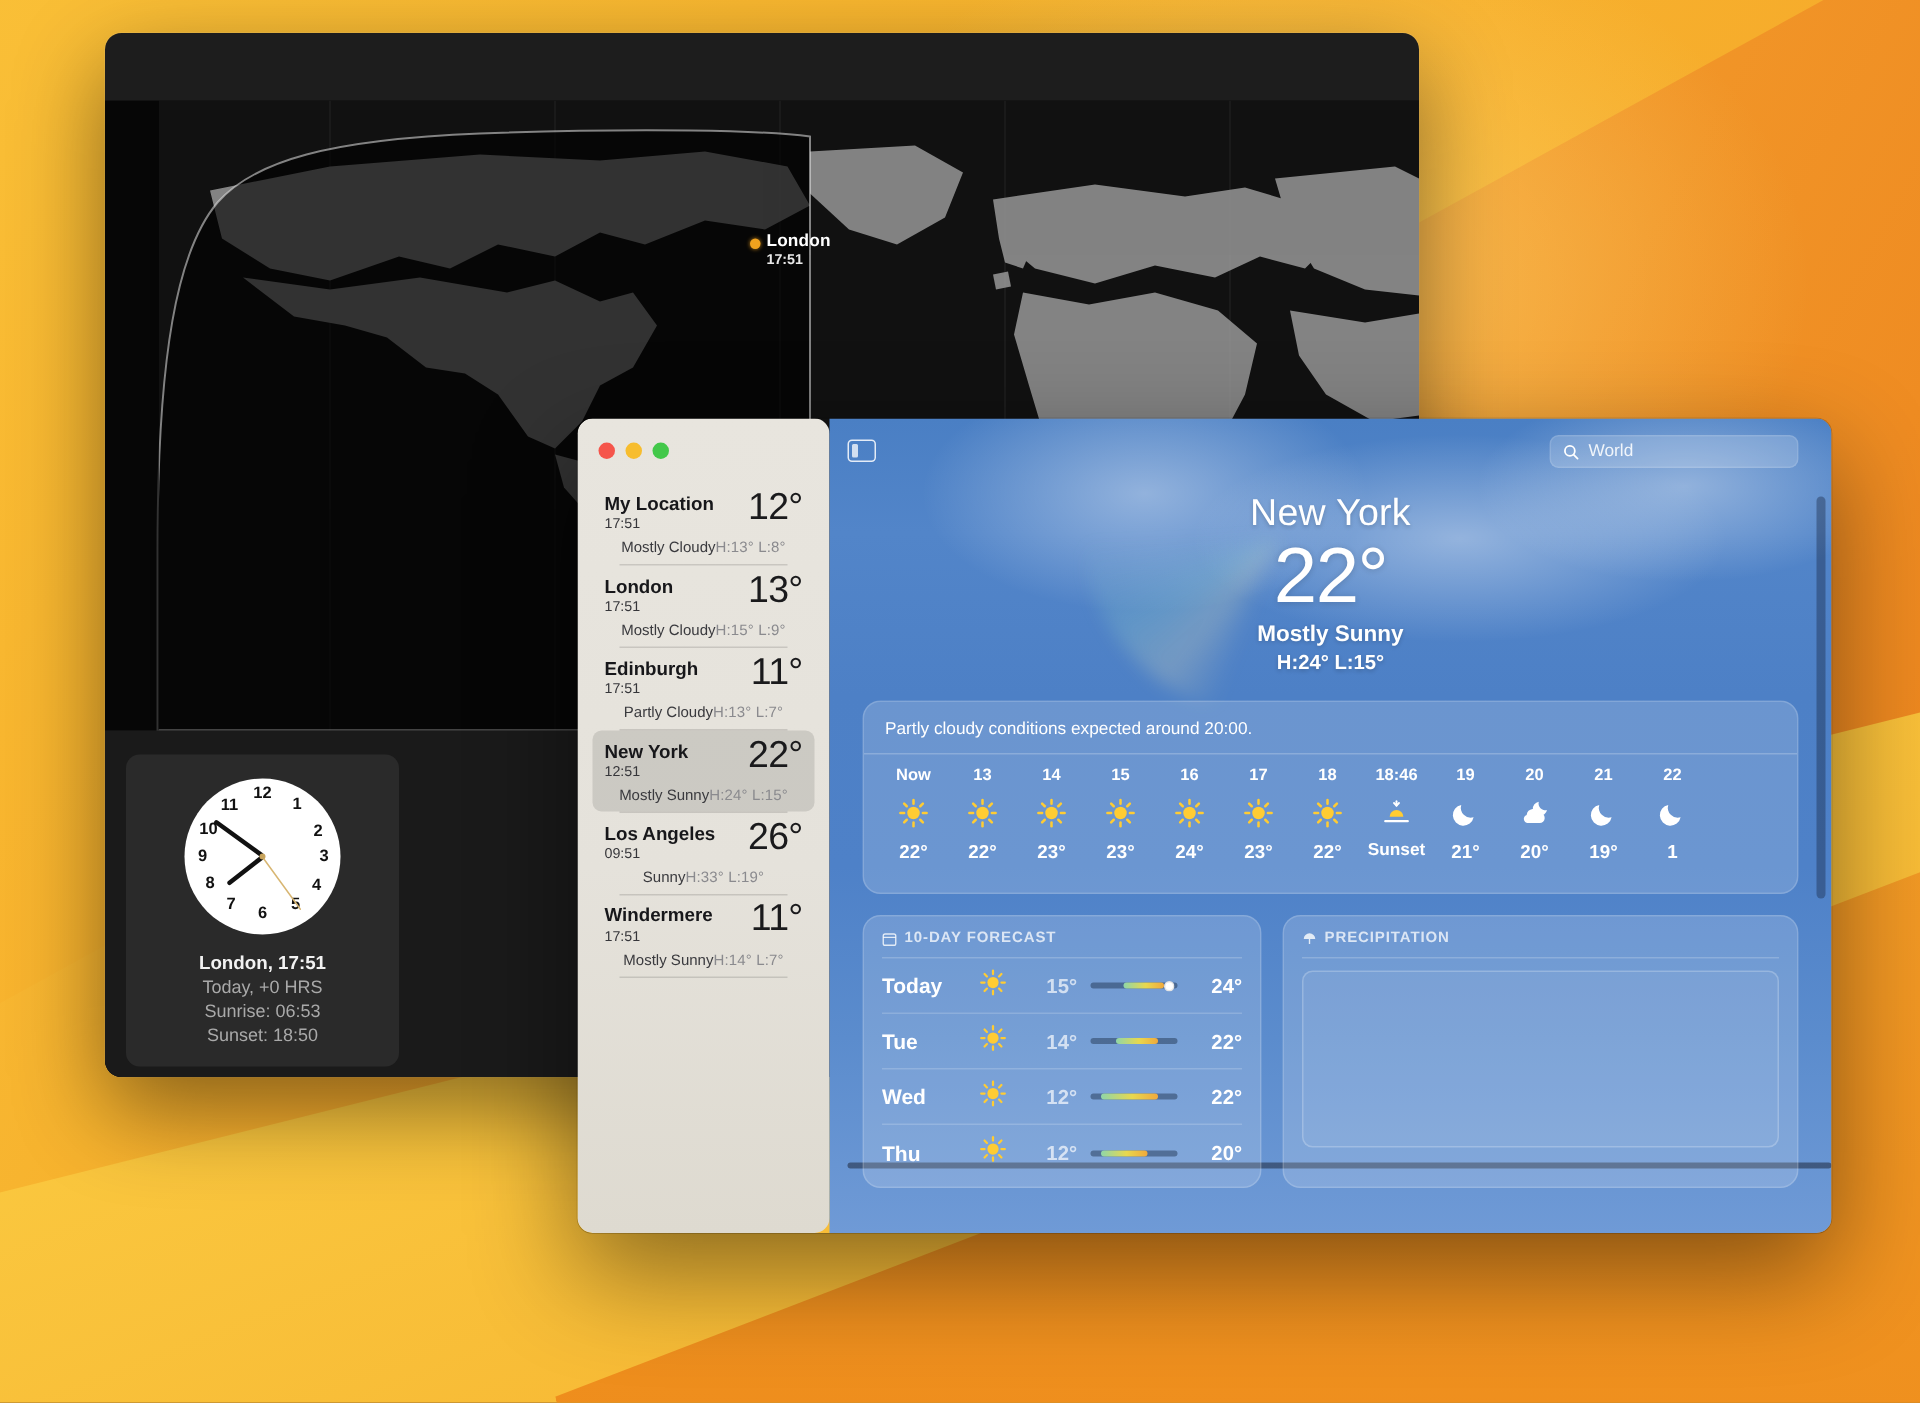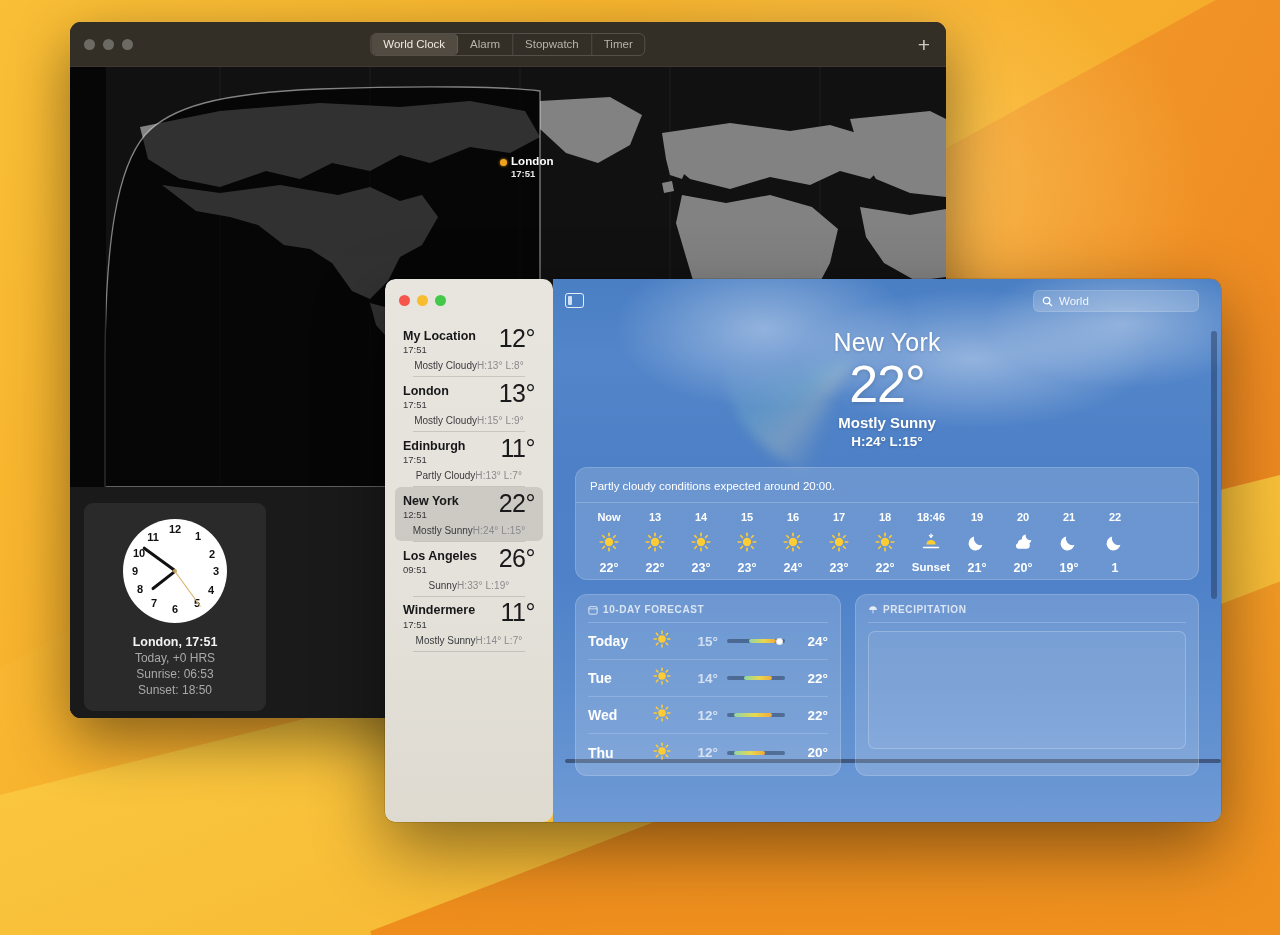--- a/index.html
+++ b/index.html
@@ -195,21 +195,21 @@
   .hero-cond { font-size:15px; color:#fff; font-weight:600; margin-top:2px; text-shadow:0 1px 3px rgba(0,0,0,.2); }
   .hero-hl { font-size:13.5px; color:#fff; font-weight:600; margin-top:3px; text-shadow:0 1px 3px rgba(0,0,0,.2); }
 
   .wx-scroll { position:relative; z-index:4; padding:18px 22px 0 22px; }
 
   .card {
     background:rgba(255,255,255,.17);
     border:.5px solid rgba(255,255,255,.16);
     border-radius:12px;
   }
-  .hourly-card { padding:12px 0 4px; }
+  .hourly-card { padding:12px 0 20px; }
   .hourly-summary {
     font-size:11.5px; color:#fff; padding:0 14px 10px;
     border-bottom:.5px solid rgba(255,255,255,.22);
   }
   .hourly-strip { display:flex; padding:8px 10px 0; }
   .hour-col {
     flex:0 0 46px; text-align:center; position:relative;
   }
   .hour-lbl { font-size:11px; font-weight:700; color:#fff; }
   .hour-icon { height:30px; display:flex; align-items:center; justify-content:center; margin-top:4px; }
@@ -261,36 +261,20 @@
 <div id="wallpaper">
   <div class="wp-base"></div>
   <div class="wp-band1"></div>
   <div class="wp-band2"></div>
   <div class="wp-band3"></div>
   <div class="wp-glow"></div>
 </div>
 
 <div id="clock-window">
 
-  <div class="clock-titlebar">
-    <div class="tl-group">
-      <div class="tl"></div>
-      <div class="tl"></div>
-      <div class="tl"></div>
-    </div>
-
-    <div class="tabs">
-      <div class="tab active">World Clock</div>
-      <div class="tab">Alarm</div>
-      <div class="tab">Stopwatch</div>
-      <div class="tab">Timer</div>
-    </div>
-
-    <div class="plus-btn">+</div>
-  </div>
 
   <div class="map-area">
     <svg class="map-svg" viewBox="0 0 876 420">
       <rect width="876" height="420" fill="#111111"></rect>
       <g fill="#8d8d8d" opacity=".92">
 
         <path d="M70 60 L150 44 L250 36 L330 40 L400 34 L455 44 L470 70 L440 86 L400 80 L360 96 L330 88 L300 104 L262 96 L230 112 L196 104 L150 120 L110 112 L78 92 Z"></path>
         <path d="M92 118 L150 126 L210 118 L268 128 L300 120 L330 134 L352 128 L368 150 L352 178 L330 190 L318 214 L300 232 L282 224 L262 196 L240 182 L214 178 L188 158 L160 150 L126 144 Z"></path>
         <path d="M300 236 L330 244 L348 262 L338 282 L322 276 L306 258 Z"></path>
 

